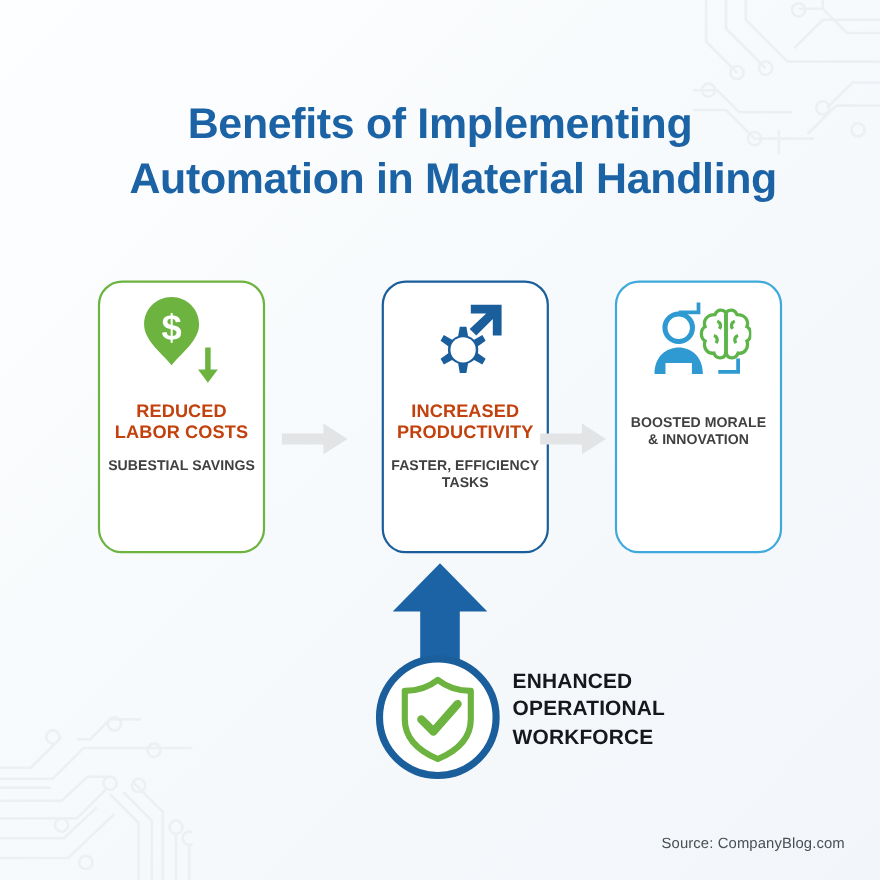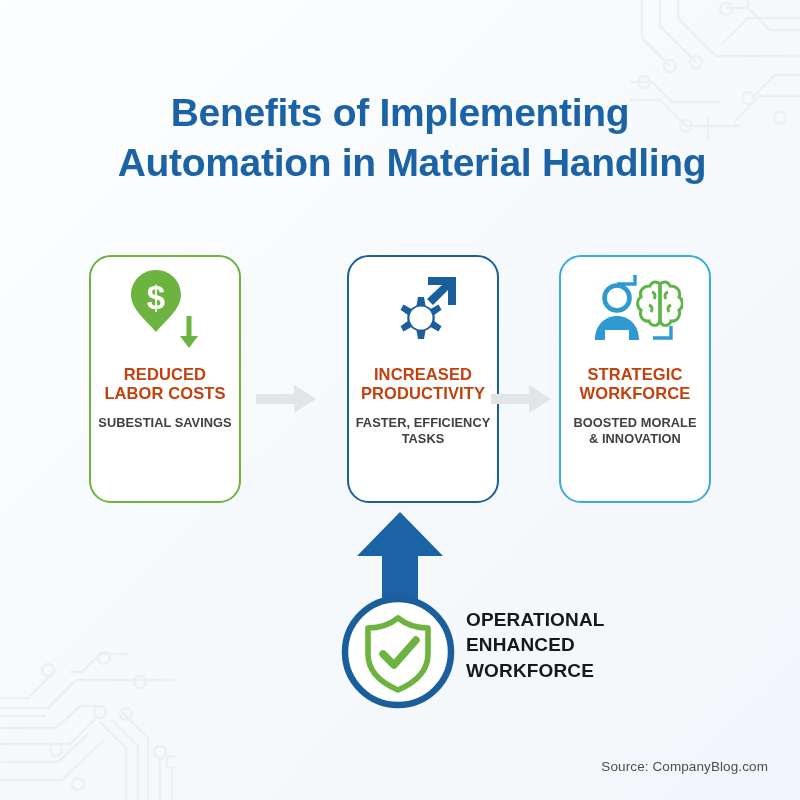--- a/index.html
+++ b/index.html
@@ -259,24 +259,20 @@
             <path d="M83 14 C91 14 94 20 92 25 C97 28 96 36 92 38 C94 44 90 50 84 49
                      C82 55 74 55 73 48 L73 12 C76 9 81 9 83 14 Z"></path>
             <path d="M73 12 L73 52"></path>
             <path d="M65 20 C68 21 69 24 67 27"></path>
             <path d="M81 20 C78 21 77 24 79 27"></path>
             <path d="M62 33 C65 34 66 37 64 40"></path>
             <path d="M84 33 C81 34 80 37 82 40"></path>
           </g>
         </svg>
       </div>
-      <div class="card-title">
-        <div>STRATEGIC</div>
-        <div>WORKFORCE</div>
-      </div>
       <div class="card-sub">
         <div>BOOSTED MORALE</div>
         <div>&amp; INNOVATION</div>
       </div>
     </div>
   </div>
 
   <svg class="connector a1" width="62" height="34" viewBox="0 0 62 34">
     <path d="M0 12 L38 12 L38 3 L60 17 L38 31 L38 22 L0 22 Z" fill="#E2E4E6"></path>
   </svg>
@@ -290,20 +286,20 @@
   </svg>
 
   <svg class="badge-circle" width="120" height="120" viewBox="0 0 120 120">
     <circle cx="60" cy="60" r="53" fill="#ffffff" stroke="#1B5E9C" stroke-width="6.5"></circle>
     <path d="M60 26 C70 34 82 36 90 36 L90 62 C90 82 74 92 60 98 C46 92 30 82 30 62 L30 36
              C38 36 50 34 60 26 Z" fill="none" stroke="#6CB33F" stroke-width="5.6" stroke-linejoin="round"></path>
     <path d="M45 62 L56 73 L78 48" fill="none" stroke="#6CB33F" stroke-width="7.5" stroke-linecap="round" stroke-linejoin="round"></path>
   </svg>
 
   <div class="badge-label">
+    <span>ENHANCED</span>
     <span>OPERATIONAL</span>
-    <span>ENHANCED</span>
     <span>WORKFORCE</span>
   </div>
 
   <div class="source">Source: CompanyBlog.com</div>
 
 </div>
 
 </body></html>

